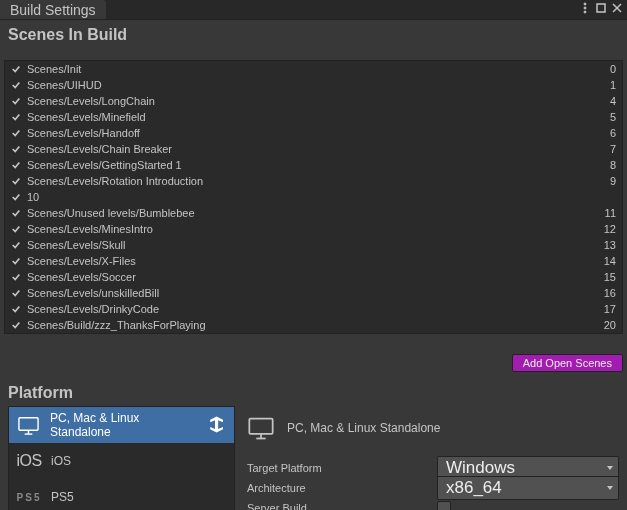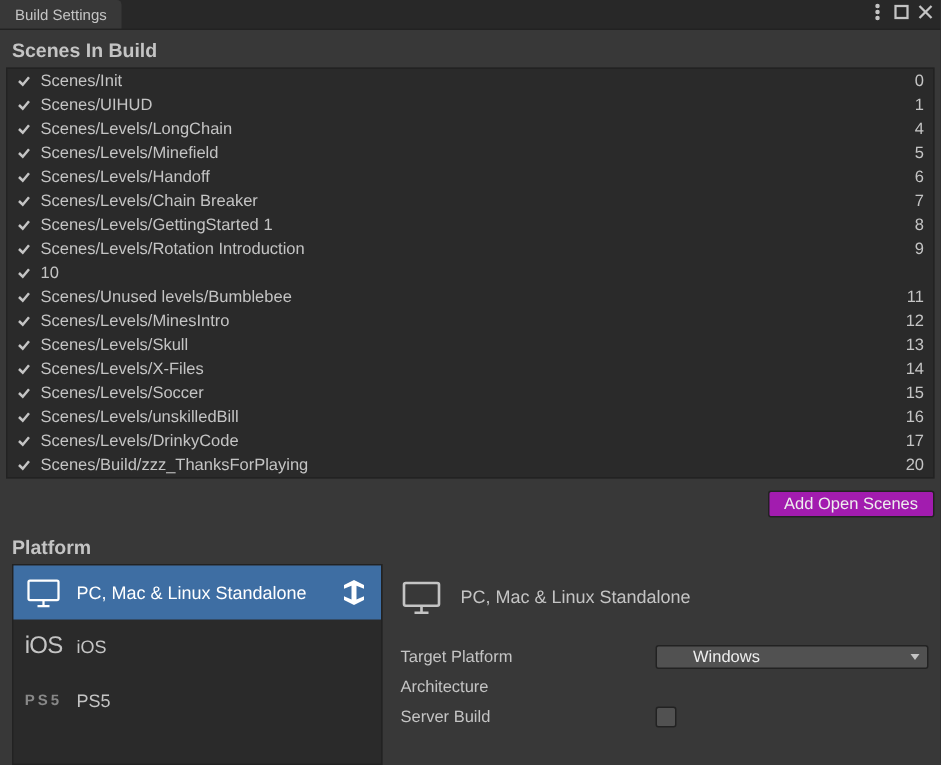--- a/index.html
+++ b/index.html
@@ -17,21 +17,21 @@
   .titlebar {
     display: flex;
     align-items: stretch;
     background: #282828;
     height: 20px;
     border-bottom: 1px solid #222;
   }
   .tab {
     background: #383838;
     padding: 3px 10px 2px;
-    font-size: 10px;
+    font-size: 14px;
     color: #c4c4c4;
     border-top-right-radius: 3px;
     display: flex;
     align-items: center;
   }
   .win-controls {
     margin-left: auto;
     display: flex;
     gap: 4px;
     padding: 2px 4px;
@@ -39,27 +39,27 @@
   }
   .win-icon {
     width: 12px;
     height: 12px;
     fill: #c4c4c4;
     stroke: #c4c4c4;
   }
   .section-header {
     padding: 6px 8px 4px;
     font-weight: bold;
-    font-size: 13px;
+    font-size: 16px;
     color: #c4c4c4;
   }
   .scene-list {
     background: #2a2a2a;
     border: 1px solid #222;
-    margin: 0 4px;
+    margin: 12px 4px;
     overflow-y: auto;
     flex: 0 0 auto;
   }
   .scene-row {
     display: flex;
     align-items: center;
     padding: 1px 6px;
     height: 16px;
     font-size: 11px;
   }
@@ -139,28 +139,29 @@
     gap: 12px;
     padding: 8px 0 16px;
   }
   .details-header .platform-icon { width: 28px; height: 28px; }
   .detail-row {
     display: flex;
     align-items: center;
     padding: 2px 0;
     font-size: 11px;
     height: 20px;
+    gap: 20px;
   }
   .detail-label { width: 170px; color: #c4c4c4; }
   .dropdown {
     background: #515151;
     border: 1px solid #222;
     border-radius: 2px;
-    padding: 1px 16px 1px 24px;
-    font-size: 11px;
+    padding: 1px 16px 1px 8px;
+    font-size: 17px;
     color: #eee;
     width: 182px;
     position: relative;
     cursor: pointer;
   }
   .dropdown::after {
     content: '';
     position: absolute;
     right: 5px;
     top: 50%;
@@ -411,19 +412,22 @@
       <span style="font-size:12px;">PC, Mac &amp; Linux Standalone</span>
     </div>
     <div class="detail-row">
       <span class="detail-label">Target Platform</span>
       <div class="dropdown">
         <span>Windows</span>
       </div>
     </div>
     <div class="detail-row">
       <span class="detail-label">Architecture</span>
+      <div class="dropdown">
+        <span>x86_64</span>
+      </div>
     </div>
     <div class="detail-row">
       <span class="detail-label">Server Build</span>
       <div class="checkbox"></div>
     </div>
   </div>
 </div>
 
 </body></html>

